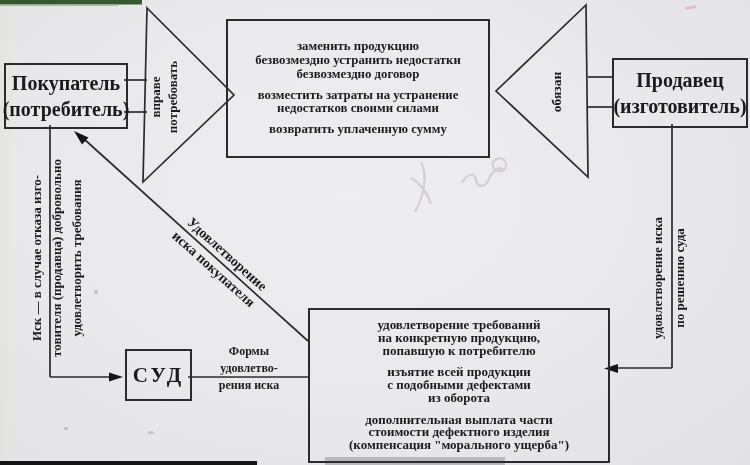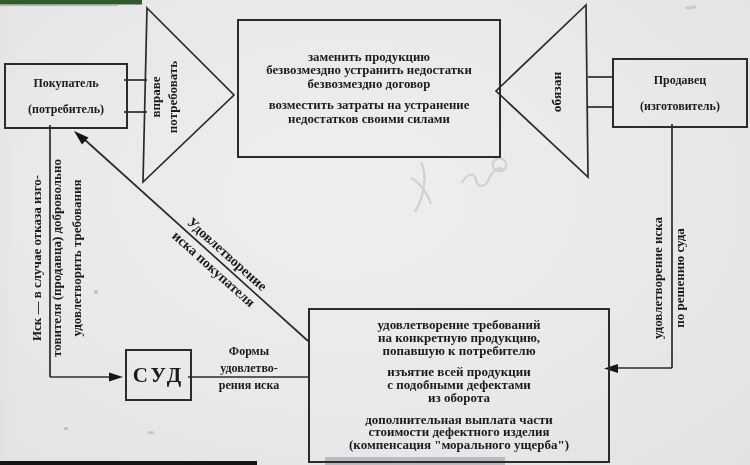--- a/index.html
+++ b/index.html
@@ -15,21 +15,21 @@
       linear-gradient(90deg, rgba(225,224,210,.45) 0px, rgba(0,0,0,0) 14px),
       radial-gradient(ellipse at 46% 42%, #eeeef1 0%, #e9e9eb 55%, #e2e2e5 100%);
   }
   svg.lines{position:absolute;left:0;top:0;z-index:1;}
   .box{
     position:absolute;z-index:2;border:2px solid #2b2b2b;background:transparent;
     display:flex;flex-direction:column;justify-content:center;align-items:center;
     text-align:center;font-weight:700;line-height:1.15;
   }
   .box .ln{white-space:nowrap;}
-  .entity{font-size:12px;line-height:26px;}
+  .entity{font-size:20px;line-height:26px;}
   .center-box{font-size:12.8px;padding:4px 2px;}
   .center-box .ln{line-height:13.8px;}
   .center-box .grp{margin:3.5px 0;}
   .forms-box{font-size:13px;padding:2px 2px;}
   .forms-box .ln{line-height:12.8px;}
   .forms-box .grp{margin:4.5px 0;}
   .court-box{font-size:21px;letter-spacing:3px;}
   .rlabel{
     position:absolute;z-index:2;font-weight:700;text-align:center;white-space:nowrap;
   }
@@ -81,29 +81,32 @@
 <div class="box entity" style="left:4px;top:63px;width:120px;height:62px;">
   <div class="ln">Покупатель</div>
   <div class="ln">(потребитель)</div>
 </div>
 
 <div class="box entity" style="left:612px;top:58px;width:132px;height:66px;">
   <div class="ln">Продавец</div>
   <div class="ln">(изготовитель)</div>
 </div>
 
-<div class="box center-box" style="left:237px;top:19px;width:256px;height:127px;">
+<div class="box center-box" style="left:226px;top:19px;width:256px;height:127px;">
   <div class="grp">
     <div class="ln">заменить продукцию</div>
     <div class="ln">безвозмездно устранить недостатки</div>
     <div class="ln">безвозмездно договор</div>
   </div>
   <div class="grp">
     <div class="ln">возместить затраты на устранение</div>
     <div class="ln">недостатков своими силами</div>
+  </div>
+  <div class="grp">
+    <div class="ln">возвратить уплаченную сумму</div>
   </div>
 </div>
 
 <div class="box forms-box" style="left:308px;top:308px;width:294px;height:147px;">
   <div class="grp">
     <div class="ln">удовлетворение требований</div>
     <div class="ln">на конкретную продукцию,</div>
     <div class="ln">попавшую к потребителю</div>
   </div>
   <div class="grp">

